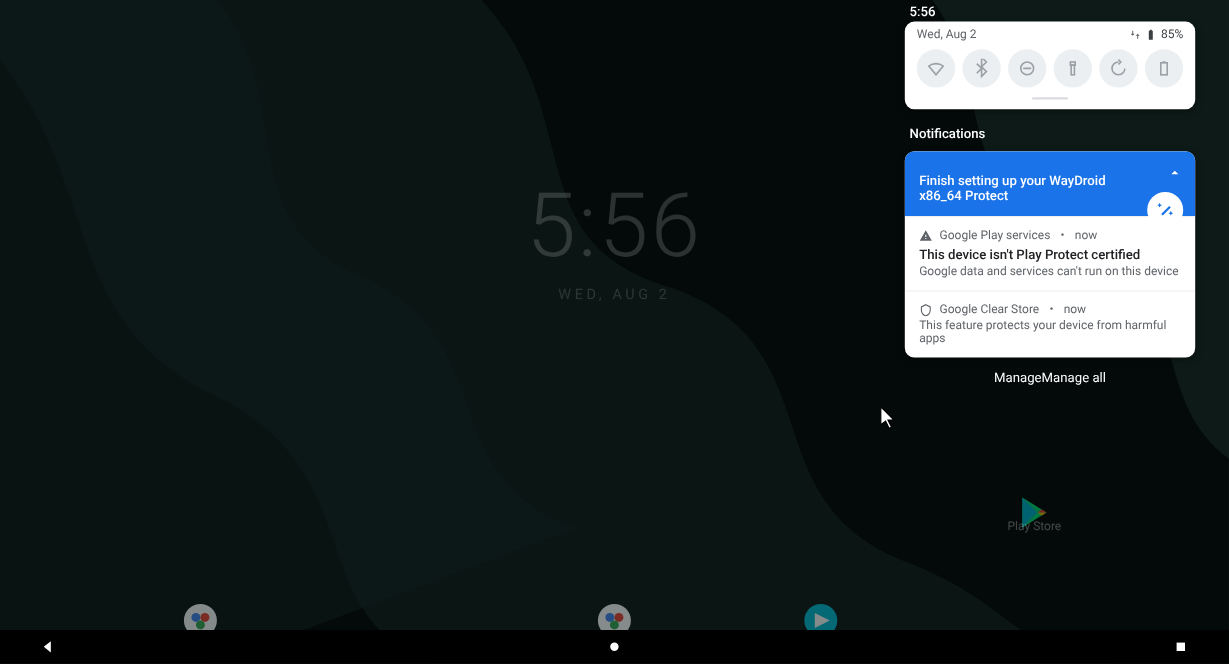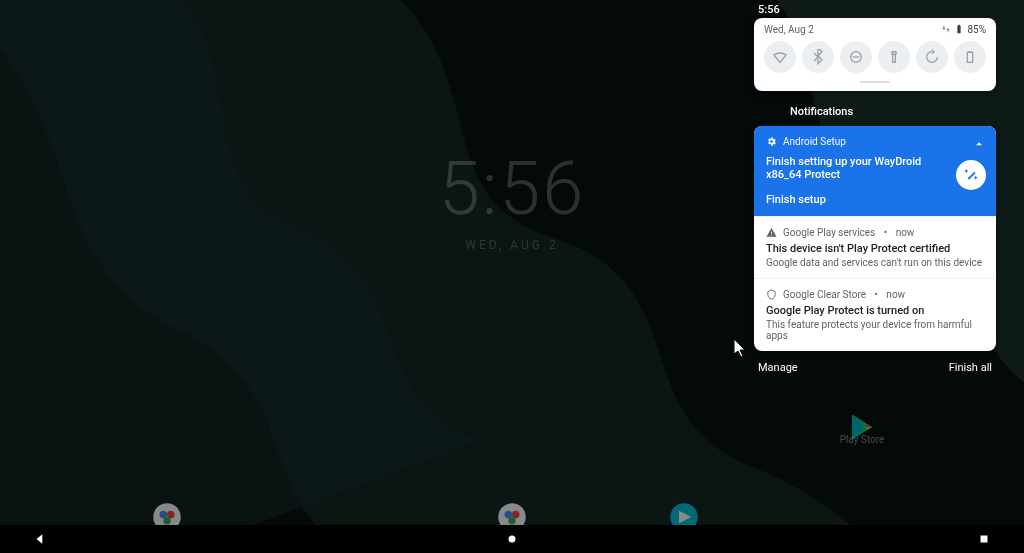--- a/index.html
+++ b/index.html
@@ -20,39 +20,39 @@
   .status-time{color:#fff;font-size:11px;font-weight:500;padding:3px 4px 2px;}
   .qs-card{background:#fff;border-radius:8px;padding:6px 10px 8px;box-shadow:0 2px 6px rgba(0,0,0,0.3);}
   .qs-top{display:flex;justify-content:space-between;align-items:center;font-size:10px;color:#5f6368;margin-bottom:6px;}
   .qs-topright{display:flex;gap:3px;color:#3c4043;}
   .qs-topright svg{width:10px;height:10px;}
   .qs-tiles{display:flex;justify-content:space-between;gap:6px;}
   .qs-tile{width:32px;height:32px;border-radius:50%;background:#eceff1;display:flex;align-items:center;justify-content:center;}
   .qs-tile svg{width:16px;height:16px;fill:#9aa0a6;}
   .qs-handle{width:30px;height:2px;background:#dadce0;border-radius:2px;margin:8px auto 0;}
 
-  .notif-header{color:#fff;font-size:11px;font-weight:500;padding:14px 4px 8px;margin-left:32px;}
+  .notif-header{color:#fff;font-size:11px;font-weight:500;padding:14px 4px 8px;}
   .notif-card{background:#fff;border-radius:8px;overflow:hidden;box-shadow:0 2px 6px rgba(0,0,0,0.3);}
   .notif-blue{background:#1a73e8;color:#fff;padding:10px 12px;position:relative;}
   .notif-app{display:flex;align-items:center;gap:6px;font-size:10px;opacity:0.95;}
   .notif-app svg{width:11px;height:11px;fill:currentColor;}
   .chev{position:absolute;right:10px;top:10px;}
   .chev svg{width:14px;height:14px;fill:#fff;}
   .notif-blue .title{font-size:11px;font-weight:500;margin-top:8px;padding-right:44px;}
   .notif-blue .body{font-size:10px;opacity:0.9;margin-top:2px;padding-right:44px;}
   .notif-blue .actions{font-size:11px;font-weight:500;margin-top:12px;}
   .notif-blue .badge{position:absolute;right:10px;top:34px;width:30px;height:30px;border-radius:50%;background:#fff;display:flex;align-items:center;justify-content:center;}
   .notif-blue .badge svg{width:16px;height:16px;fill:#1a73e8;}
   .notif-item{padding:10px 12px;border-top:1px solid #f0f0f0;}
   .notif-item:first-child{border-top:none;}
   .notif-item .app{display:flex;align-items:flex-start;gap:6px;font-size:10px;color:#5f6368;}
   .notif-item .app svg{width:11px;height:11px;fill:#5f6368;}
   .notif-item .title{font-size:11px;font-weight:500;color:#202124;margin-top:4px;}
   .notif-item .body{font-size:10px;color:#5f6368;margin-top:2px;}
-  .notif-footer{display:flex;justify-content:space-between;color:#fff;font-size:11px;padding:10px 4px 0;}
+  .notif-footer{display:flex;justify-content:center;color:#fff;font-size:11px;padding:10px 4px 0;}
   .notif-footer span{cursor:pointer;}
 </style>
 </head>
 <body>
 
 <div class="wallpaper">
   <svg viewBox="0 0 1024 553" preserveAspectRatio="none">
     <rect width="1024" height="553" fill="#17302d"></rect>
     <path d="M -50 0 C 100 120 30 260 180 330 C 320 400 240 520 380 560 L -50 560 Z" fill="#0a1514"></path>
     <path d="M 380 -20 C 500 80 420 200 560 240 C 700 290 620 420 760 470 C 880 520 820 560 1060 560 L 1060 -20 Z" fill="#0a1514"></path>
@@ -175,36 +175,29 @@
           </svg>
         </div>
     </div>
     <div class="qs-handle"></div>
   </div>
 
   <div class="notif-header">Notifications</div>
 
   <div class="notif-card">
     <div class="notif-blue">
-      <div class="notif-app">
-        <svg viewBox="0 0 24 24">
-            <path d="M19.4 13a7.5 7.5 0 000-2l2-1.6-2-3.4-2.4 1a7.5 7.5 0 00-1.7-1L15 3h-4l-.3 2.5a7.5 7.5 0 00-1.7 1l-2.4-1-2 3.4L6.6 11a7.5 7.5 0 000 2l-2 1.6 2 3.4 2.4-1a7.5 7.5 0 001.7 1L11 21h4l.3-2.5a7.5 7.5 0 001.7-1l2.4 1 2-3.4zM12 15a3 3 0 110-6 3 3 0 010 6z"></path>
-          </svg>
-        <span>Android Setup</span>
-      </div>
       <div class="chev"><svg viewBox="0 0 24 24">
             <path d="M7 14l5-5 5 5z"></path>
           </svg></div>
       <div class="title">Finish setting up your WayDroid x86_64 Protect</div>
       <div class="badge">
           <svg viewBox="0 0 24 24">
             <path d="M7 17l10-10 2 2L9 19zM5 3l1 2 2 1-2 1-1 2-1-2-2-1 2-1zM19 13l1 2 2 1-2 1-1 2-1-2-2-1 2-1z"></path>
           </svg>
         </div>
-      <div class="actions">Finish setup</div>
     </div>
 
     <div class="notif-item">
       <div class="app">
         <svg viewBox="0 0 24 24">
             <path d="M1 21h22L12 2zM13 18h-2v-2h2zm0-4h-2v-4h2z"></path>
           </svg>
         <span>Google Play services</span>
         <span>&nbsp;•&nbsp;</span>
         <span>now</span>
@@ -215,22 +208,21 @@
 
     <div class="notif-item">
       <div class="app">
         <svg viewBox="0 0 24 24">
             <path d="M12 2l8 4v6c0 5-3.4 9.7-8 10-4.6-.3-8-5-8-10V6z" fill="none" stroke="#5f6368" stroke-width="2"></path>
           </svg>
         <span>Google Clear Store</span>
         <span>&nbsp;•&nbsp;</span>
         <span>now</span>
       </div>
-      <div class="title">Google Play Protect is turned on</div>
       <div class="body">This feature protects your device from harmful apps</div>
     </div>
   </div>
 
   <div class="notif-footer">
     <span>Manage</span>
-    <span>Finish all</span>
+    <span>Manage all</span>
   </div>
 </div>
 
 </body></html>

